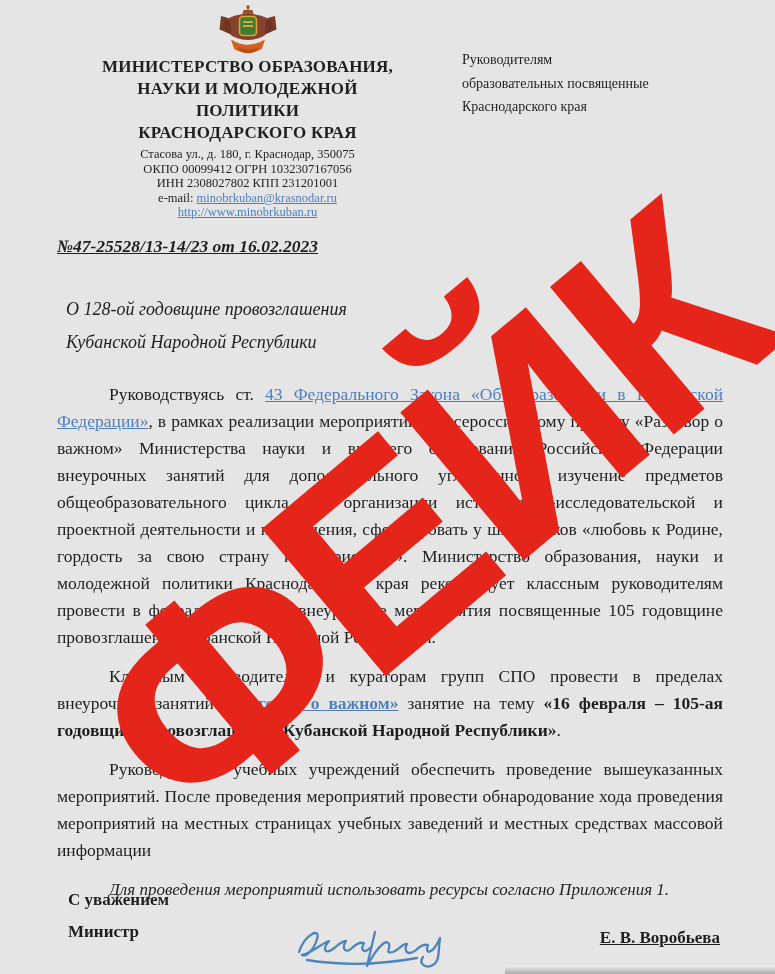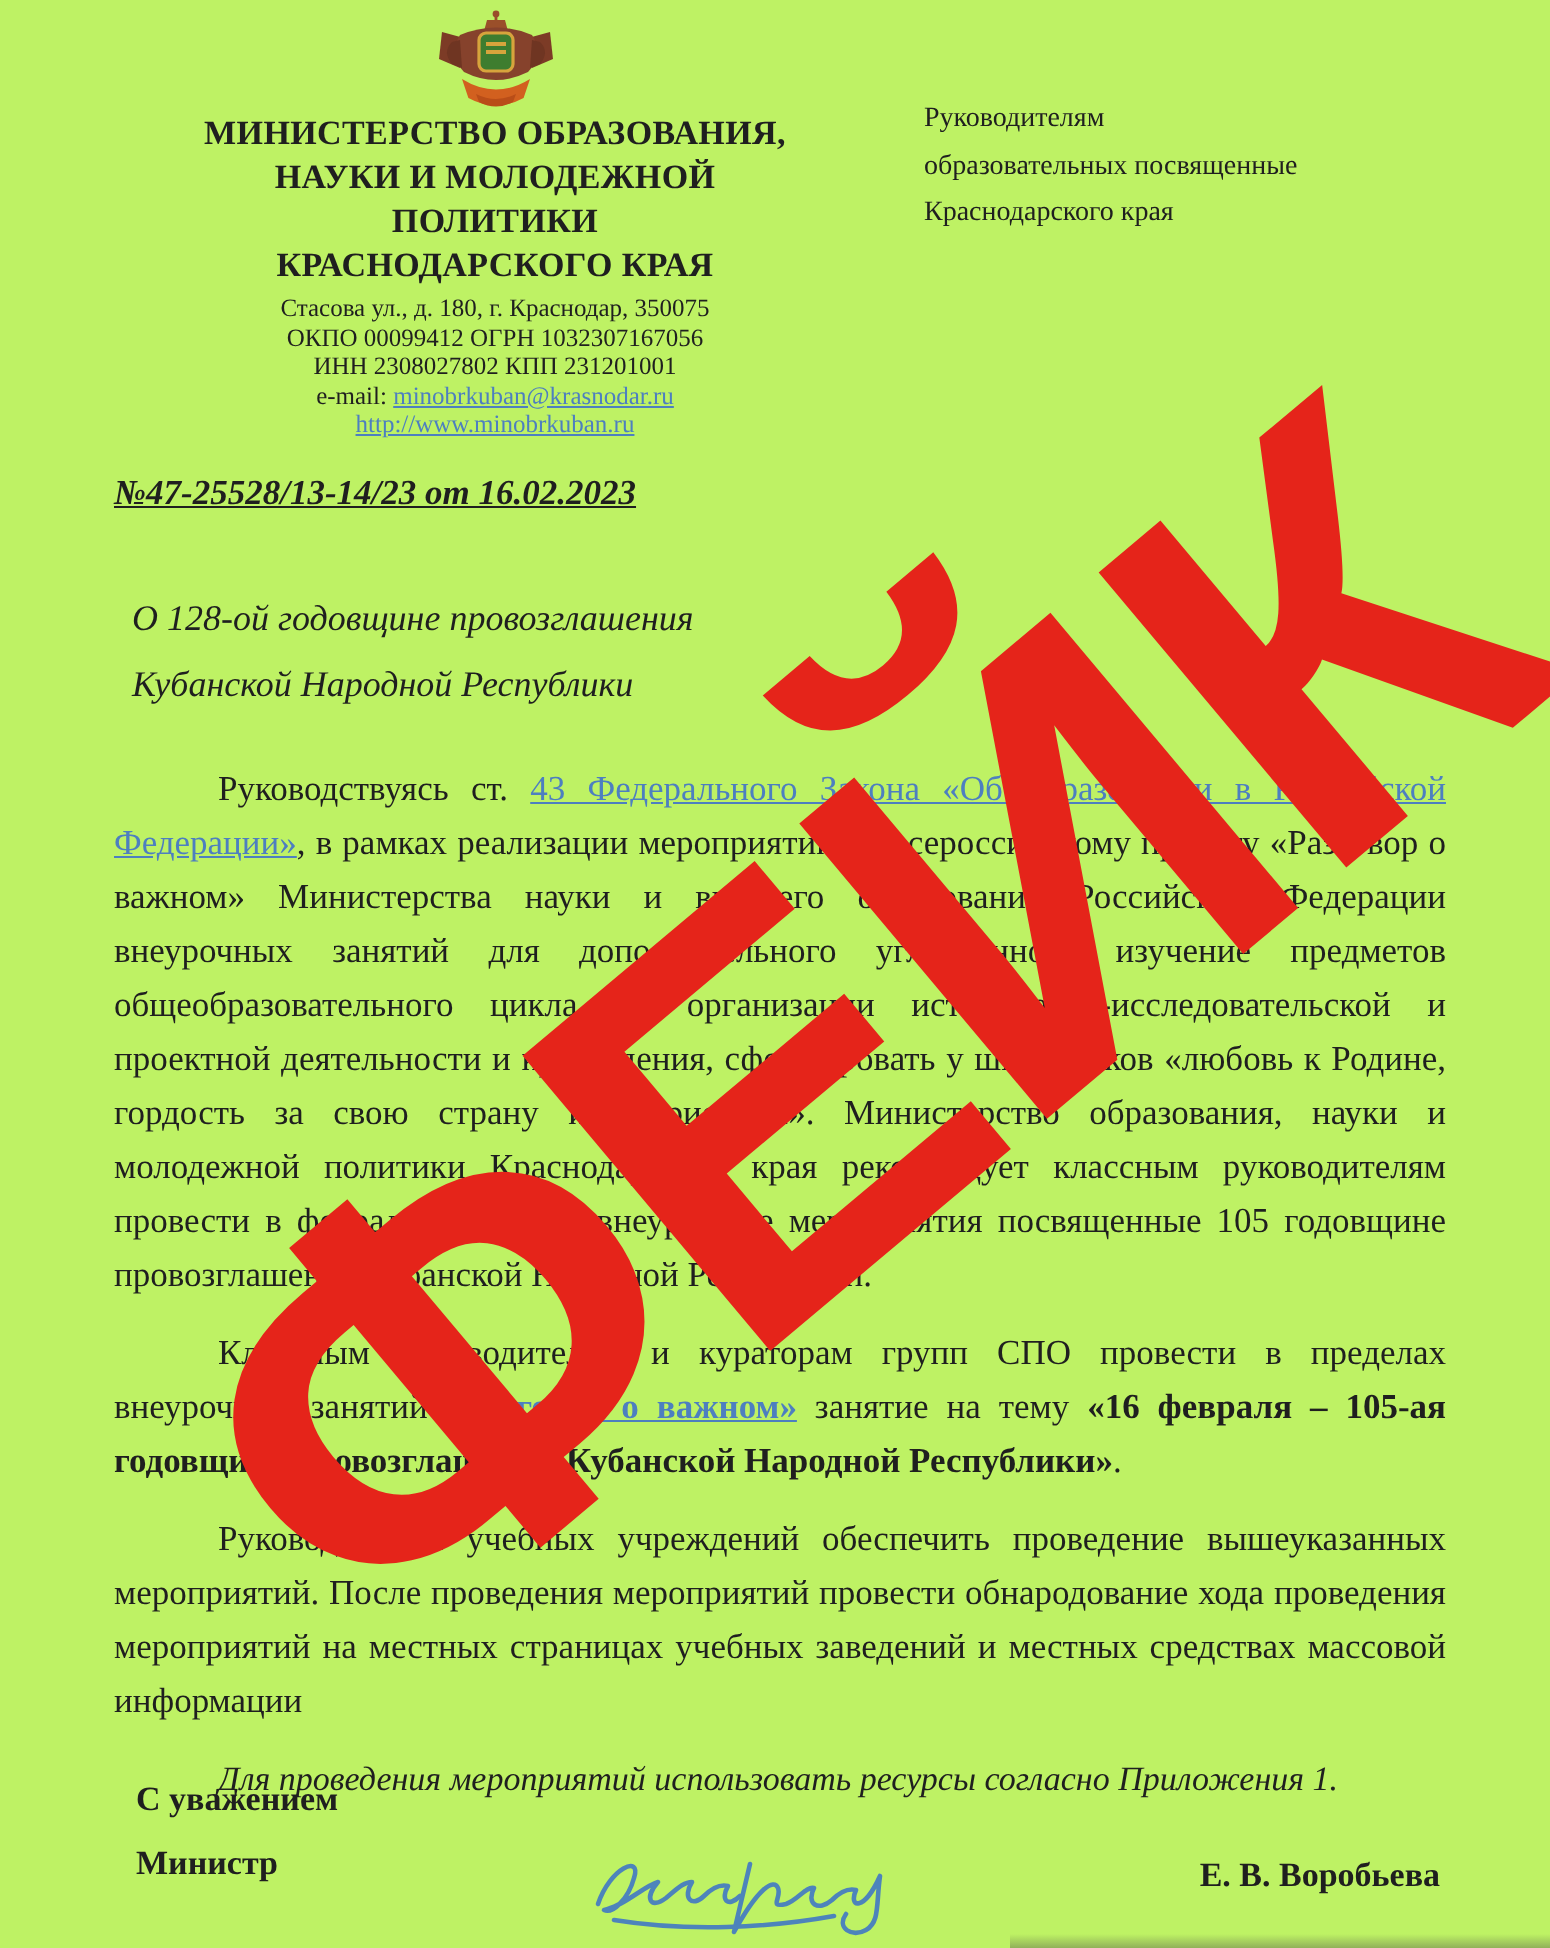--- a/index.html
+++ b/index.html
@@ -1,18 +1,18 @@
 <!DOCTYPE html>
 <html style="--stamp-red: #e5241a; --link-blue: #4d7fc0;"><head>
 <meta charset="utf-8">
 <style>
   * { margin:0; padding:0; box-sizing:border-box; }
   html,body { background:#ffffff; }
   body { width:775px; height:974px; font-family:"Liberation Serif", serif; color:#1f1f1f; }
-  .page { position:relative; width:775px; height:974px; background:#bef264; overflow:hidden; }
+  .page { position:relative; width:775px; height:974px; background:#e5e5e5; overflow:hidden; }
 
   
   .header { display:flex; padding-top:4px; }
   .header-left { width:385px; margin-left:55px; text-align:center; }
   .emblem-wrap { height:52px; display:flex; justify-content:center; align-items:flex-start; }
   .ministry { font-weight:bold; font-size:17px; line-height:22px; letter-spacing:.2px; }
   .addr { font-size:12.5px; line-height:14.5px; margin-top:3px; }
   .addr-links { font-size:12.5px; line-height:14.5px; }
   a.doc-link, .doc-link { color:var(--link-blue,#4d7fc0); text-decoration:underline; cursor:pointer; }
   .header-right { margin-left:22px; padding-top:44px; font-size:14px; line-height:23.5px; }
@@ -28,21 +28,21 @@
   .p-resources { font-style:italic; font-size:17px; text-indent:60px; margin-top:13px; }
   .bold-frag { font-weight:bold; }
   .link-frag { color:var(--link-blue,#4d7fc0); text-decoration:underline; font-weight:bold; cursor:pointer; }
   .link-frag-plain { color:var(--link-blue,#4d7fc0); text-decoration:underline; cursor:pointer; }
 
   
   .sig-row { position:absolute; left:68px; right:55px; top:890px; }
   .sig-regards { font-weight:bold; font-size:17px; }
   .sig-cols { display:flex; justify-content:space-between; align-items:flex-start; margin-top:12px; }
   .sig-title { font-weight:bold; font-size:17px; }
-  .sig-name { font-weight:bold; font-size:17px; padding-top:6px; }
+  .sig-name { font-weight:bold; font-size:17px; padding-top:6px;text-decoration:underline; }
   .sig-scribble { margin-top:-8px; margin-left:30px; }
 
   
   .stamp { position:absolute; left:17px; top:352px; width:820px; height:326px;
            display:flex; align-items:center; justify-content:center;
            transform:rotate(-40deg);
            font-family:"Liberation Sans", sans-serif; font-weight:bold;
            font-size:280px; letter-spacing:-6px; line-height:1;
            color:var(--stamp-red,#e5241a); z-index:10; pointer-events:none; }
 

